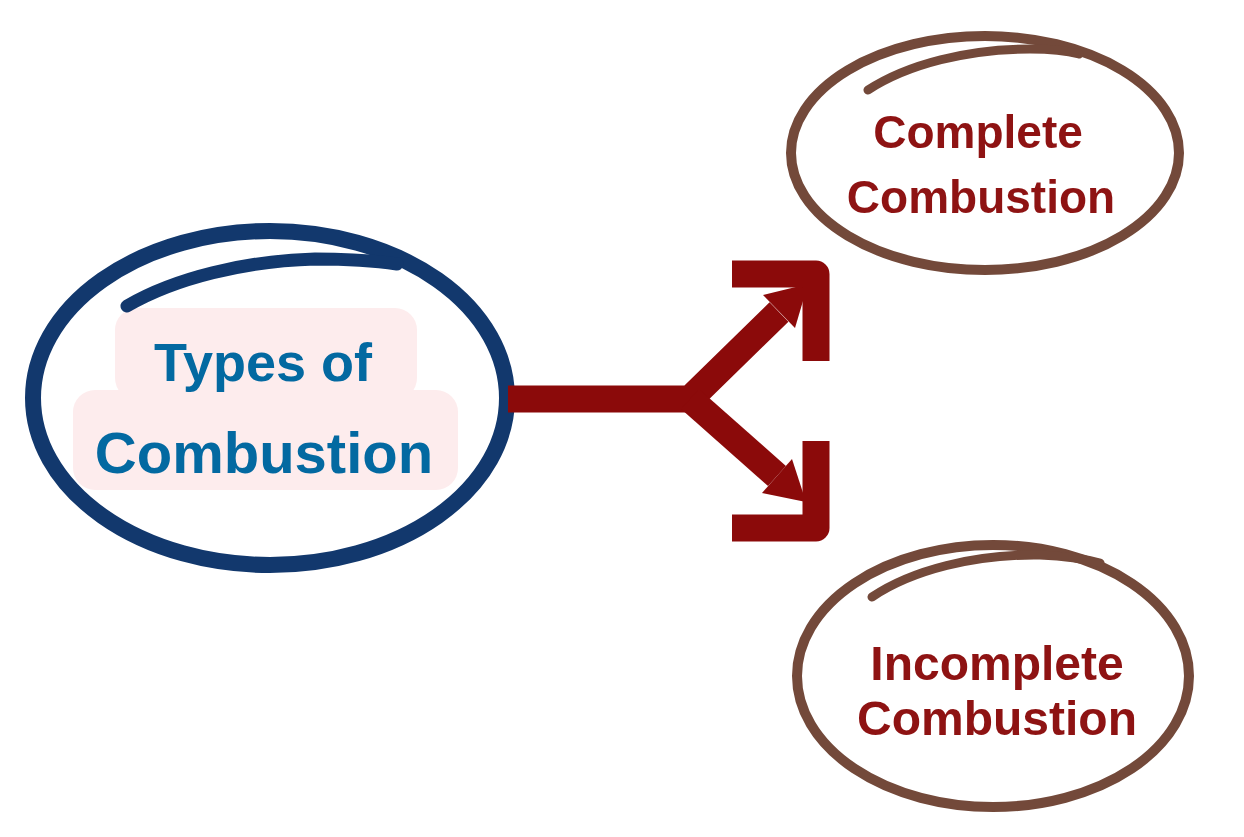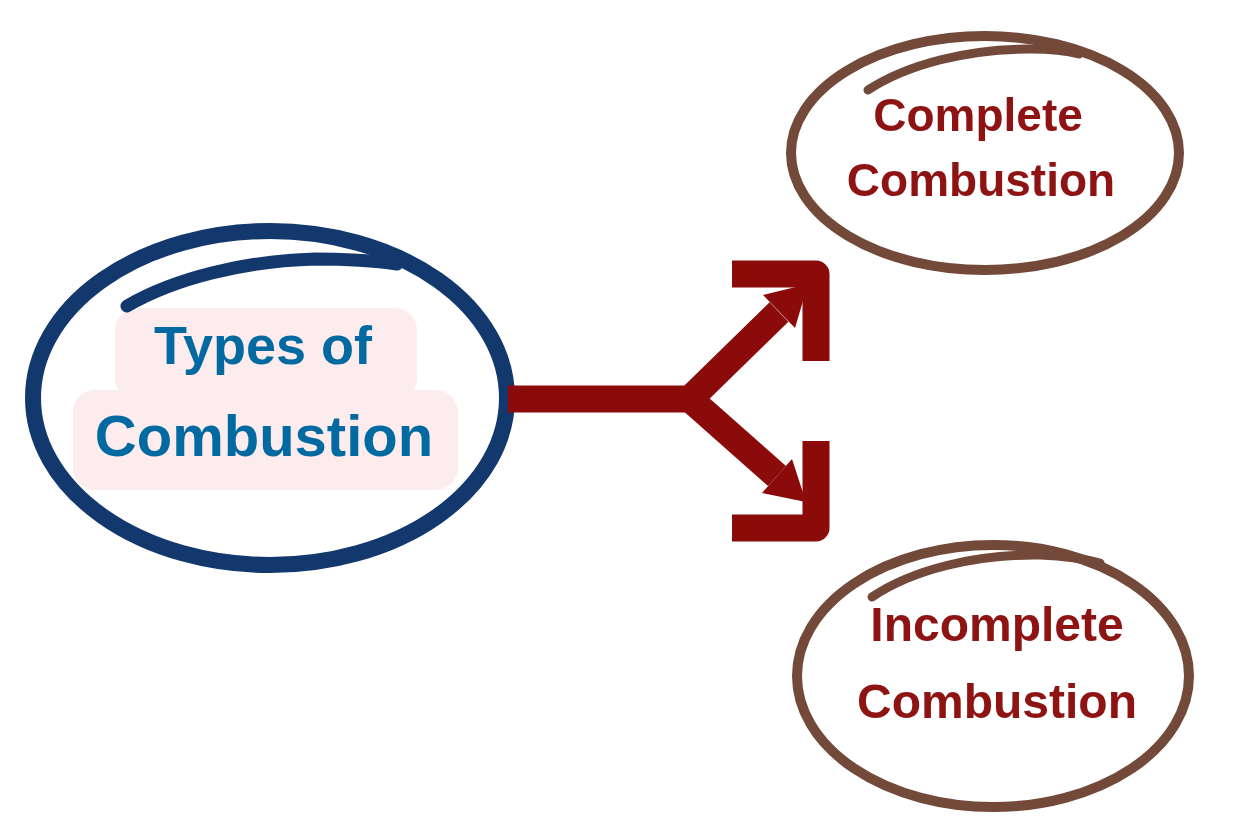--- a/index.html
+++ b/index.html
@@ -11,28 +11,29 @@
     font-family:"Liberation Sans", sans-serif;
   }
   .stage svg{position:absolute;left:0;top:0;}
   .label{
     position:absolute;
     transform:translateX(-50%);
     font-weight:bold;
     line-height:1;
     white-space:nowrap;
     user-select:none;
+    margin-top:17px;
   }
   .root-text{color:#0369a1;}
   .branch-text{color:#8E1313;}
   .root-l1{left:263px;top:318px;font-size:54px;}
   .root-l2{left:264px;top:407px;font-size:58px;}
   .b1-l1{left:978px;top:92px;font-size:46px;}
   .b1-l2{left:981px;top:157px;font-size:46px;}
-  .b2-l1{left:997px;top:601px;font-size:48px;}
+  .b2-l1{left:997px;top:623px;font-size:48px;}
   .b2-l2{left:997px;top:678px;font-size:48px;}
 </style>
 </head>
 <body>
 
 <div class="stage">
 
   <svg width="1244" height="837" viewBox="0 0 1244 837" xmlns="http://www.w3.org/2000/svg">
 
     <rect x="115" y="308" width="302" height="92" rx="22" fill="#FDECED"></rect>

